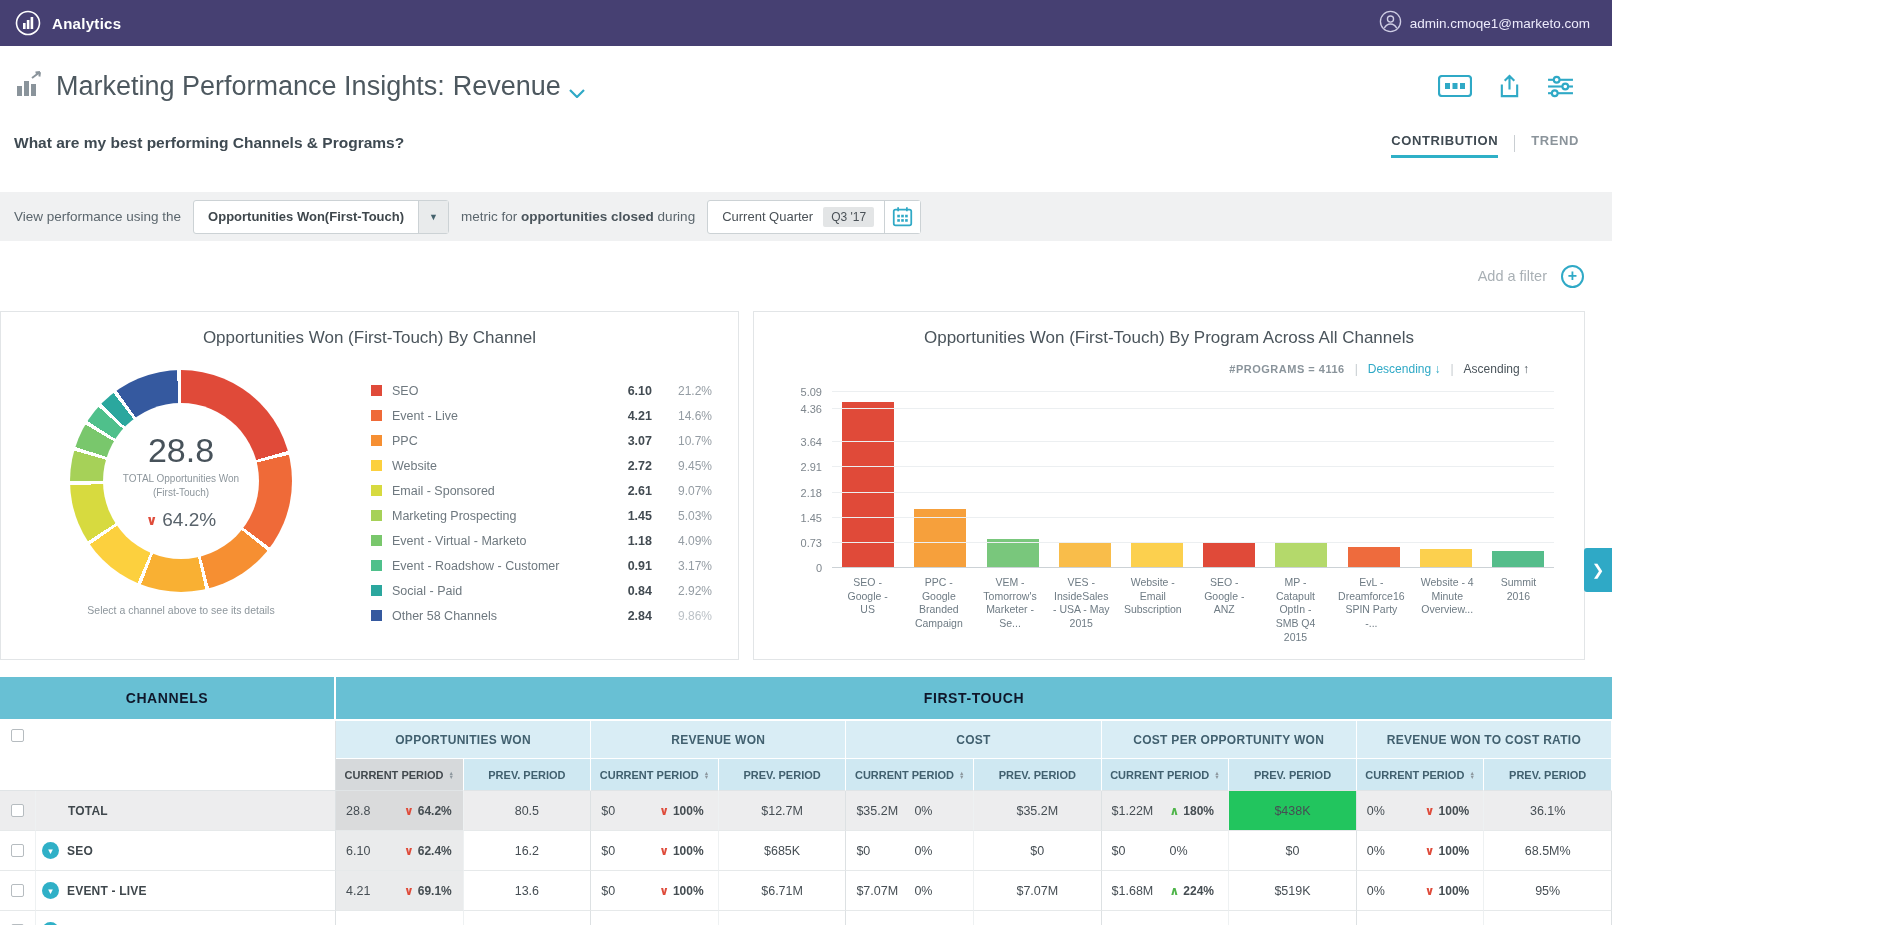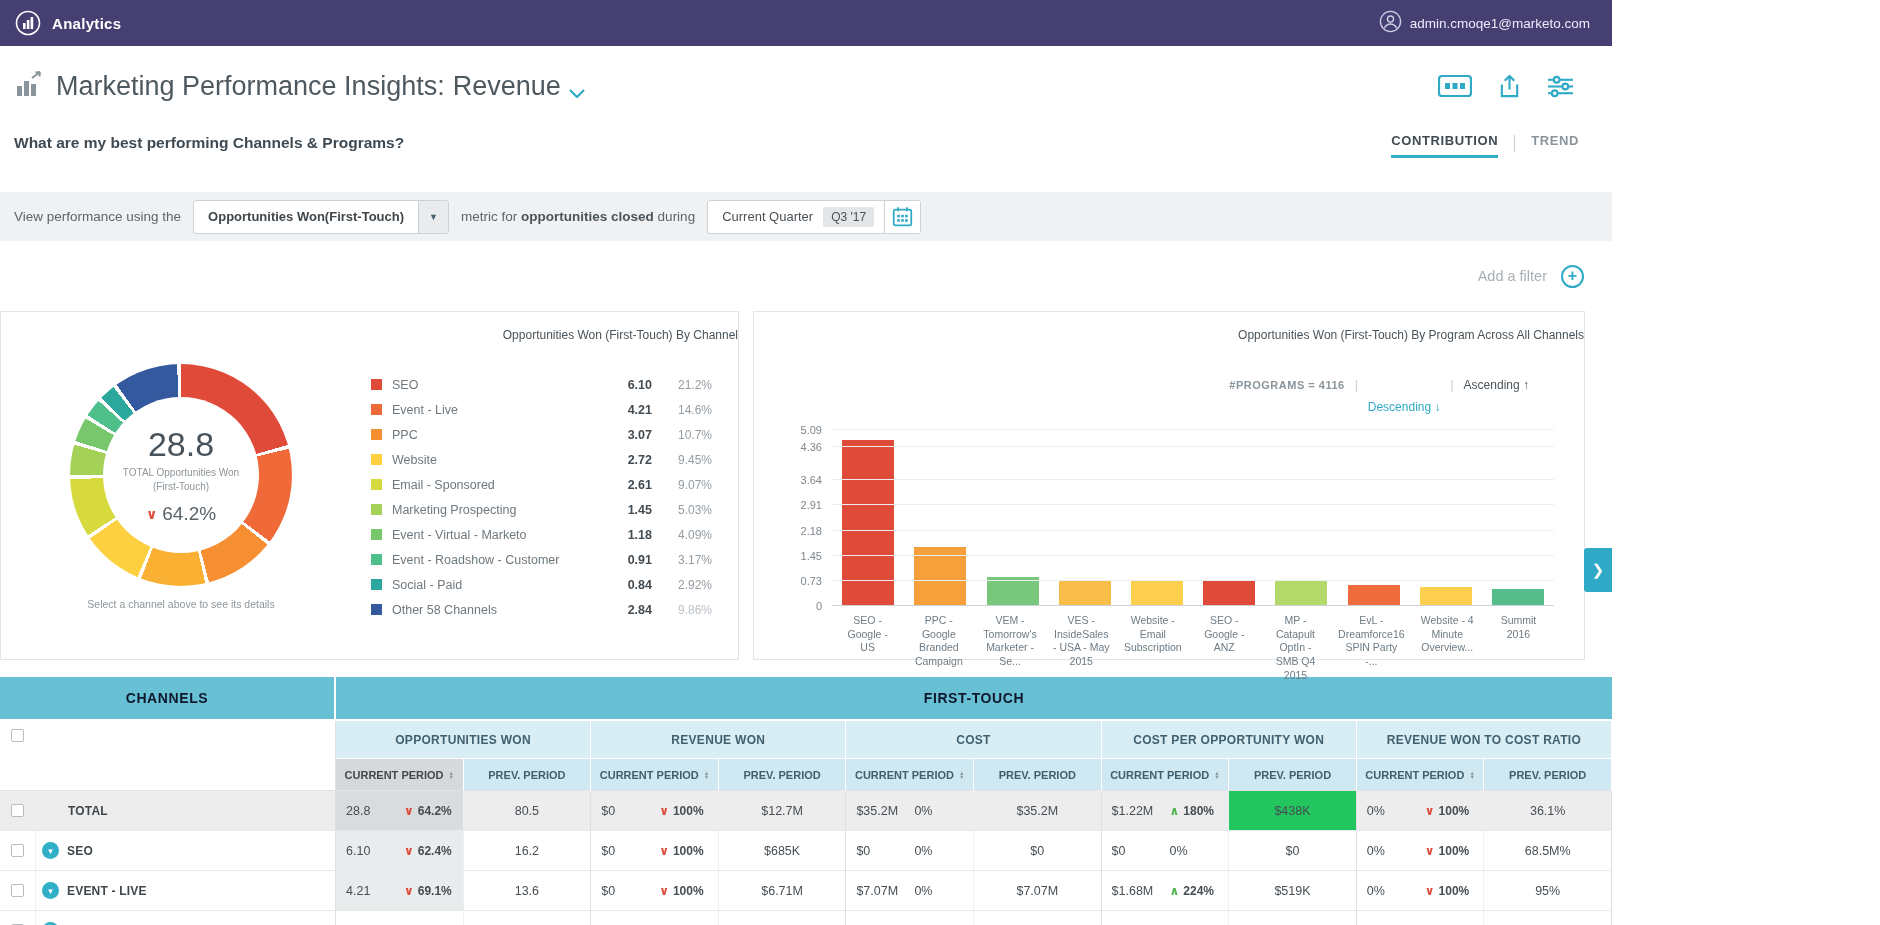--- a/index.html
+++ b/index.html
@@ -40,21 +40,21 @@
   .period-box .chip{background:#e3e5e6;border-radius:2px;font-size:12px;color:#4a5157;padding:3px 8px;margin-right:10px;}
   .period-box .calbtn{width:36px;height:100%;border-left:1px solid #ccd2d5;display:flex;align-items:center;justify-content:center;background:#fff;}
 
   .addfilter-row{height:70px;display:flex;align-items:center;justify-content:flex-end;gap:14px;padding-right:28px;}
   .addfilter-label{font-size:14.5px;color:#a9b0b5;}
   .plus-circle{width:23px;height:23px;border-radius:50%;border:2px solid #2fa9c6;color:#2fa9c6;display:flex;align-items:center;justify-content:center;font-size:16px;font-weight:700;line-height:1;cursor:pointer;}
 
   
   .charts{display:flex;gap:14px;padding-right:27px;height:349px;}
   .panel{background:#fff;border:1px solid #e2e5e7;height:100%;}
-  .panel-title{text-align:right;font-size:12px;color:#4a545b;padding-top:16px;}
+  .panel-title{text-align:center;font-size:17px;color:#4a545b;padding-top:16px;}
   .donut-panel{width:739px;flex:0 0 739px;}
   .bar-panel{flex:1;position:relative;}
 
   .donut-flex{display:flex;margin-top:4px;}
   .donut-col{width:360px;display:flex;flex-direction:column;align-items:center;}
   .donut-wrap{position:relative;width:222px;height:222px;margin-top:18px;}
   .donut-ring{width:222px;height:222px;border-radius:50%;}
   .donut-hole{position:absolute;left:33px;top:33px;width:156px;height:156px;background:#fff;border-radius:50%;display:flex;flex-direction:column;align-items:center;justify-content:center;text-align:center;}
   .donut-val{font-size:34px;color:#47525a;}
   .donut-sub{font-size:10px;color:#8d969c;line-height:1.35;margin-top:2px;}
@@ -66,21 +66,21 @@
   .legend-row{display:flex;align-items:center;height:25px;cursor:pointer;}
   .legend-swatch{width:11px;height:11px;margin-right:10px;flex:0 0 11px;}
   .legend-label{flex:1;font-size:12.5px;color:#6e787f;white-space:nowrap;overflow:hidden;}
   .legend-value{width:46px;text-align:right;font-size:12.5px;font-weight:700;color:#424b52;}
   .legend-pct{width:60px;text-align:right;font-size:12px;color:#949ca3;}
   .legend-row.muted .legend-pct{color:#bcc2c7;}
 
   .bar-meta{display:flex;justify-content:flex-end;align-items:center;gap:10px;margin:14px 55px 0 0;font-size:12px;}
   .programs-count{font-size:11px;font-weight:700;letter-spacing:.5px;color:#8a949b;}
   .meta-div{color:#c6ccd0;}
-  .sort-desc{color:#2fa9c6;cursor:pointer;margin-top:44px;}
+  .sort-desc{color:#2fa9c6;cursor:pointer;}
   .sort-asc{color:#4a545b;cursor:pointer;}
 
   .bar-plot{position:relative;height:176px;margin:16px 30px 0 78px;}
   .gridline{position:absolute;left:0;right:0;border-top:1px solid #eceff1;}
   .gridline.base{border-top:1px solid #ccd2d6;}
   .ytick{position:absolute;left:-56px;width:46px;text-align:right;top:-6px;font-size:11px;color:#7e868d;}
   .bars{position:absolute;left:0;right:0;bottom:0;top:0;display:flex;align-items:flex-end;}
   .bar-slot{flex:1;display:flex;justify-content:center;align-items:flex-end;height:100%;}
   .bar{width:52px;cursor:pointer;}
   .bar-labels{display:flex;margin:8px 30px 0 78px;}

